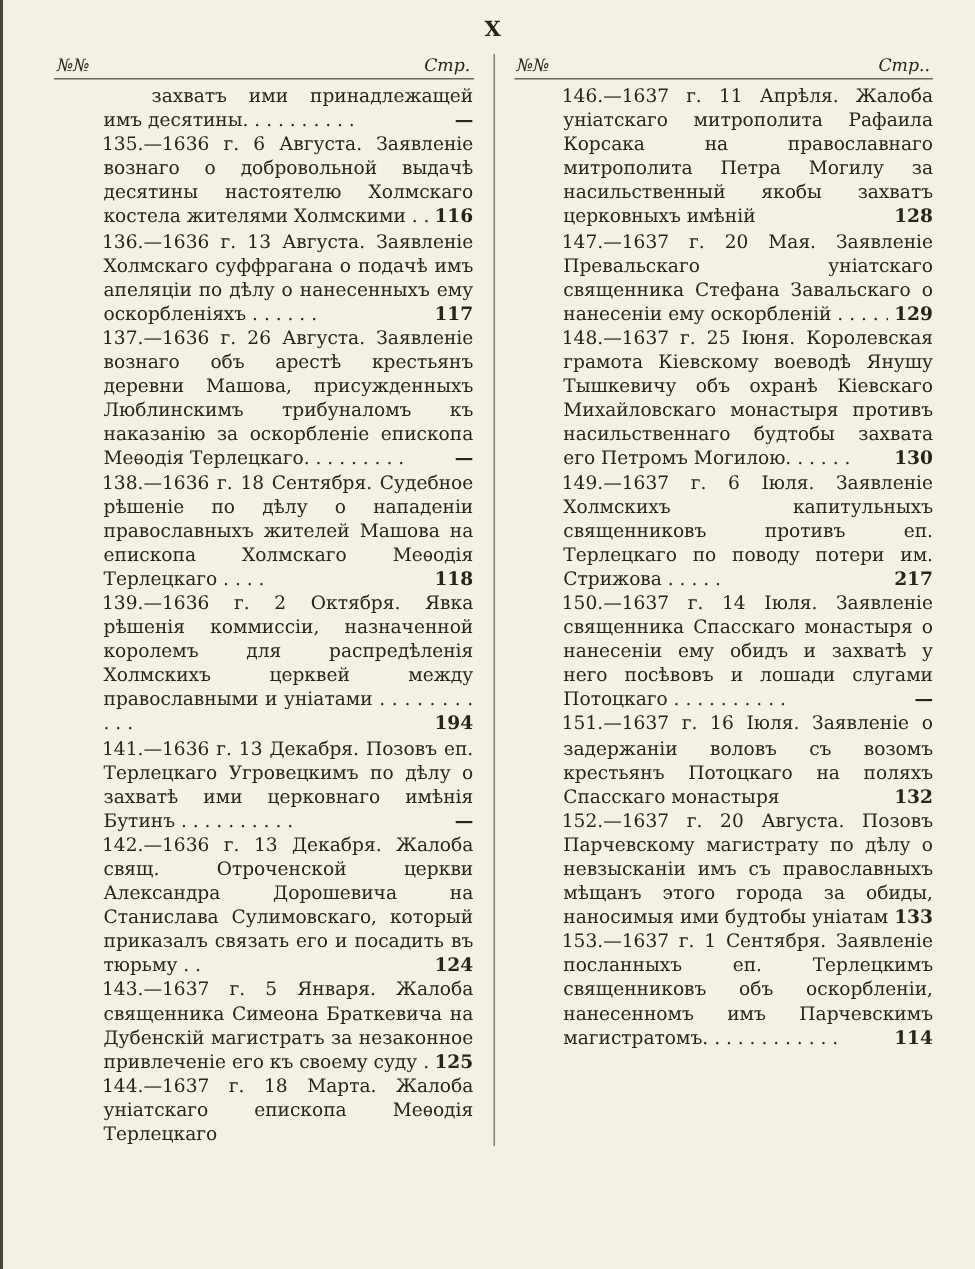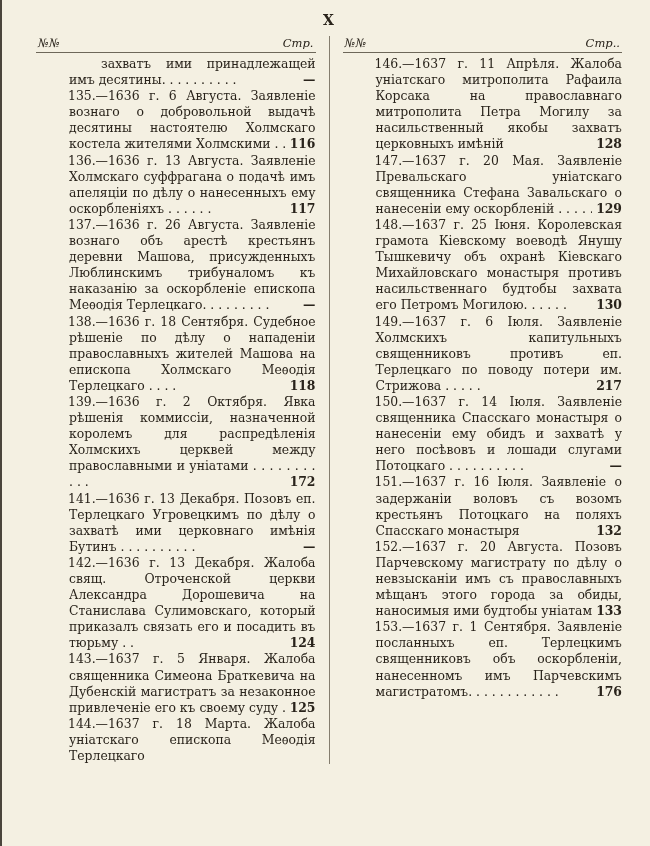--- a/index.html
+++ b/index.html
@@ -82,37 +82,37 @@
       <div class="col-header">
         <span>№№</span>
         <span>Стр.</span>
       </div>
       <div class="entries">
           <div class="entry cont"><span class="entry-num"></span><span class="entry-text">захватъ ими принадлежащей имъ десятины. .  .  .  .  .  .  .  .  .</span><span class="entry-page">—</span></div>
           <div class="entry"><span class="entry-num">135.</span><span class="entry-text">—1636 г. 6 Августа. Заявленіе вознаго о добровольной выдачѣ десятины настоятелю Холмскаго костела жителями Холмскими .  .  .  .  .</span><span class="entry-page">116</span></div>
           <div class="entry"><span class="entry-num">136.</span><span class="entry-text">—1636 г. 13 Августа. Заявленіе Холмскаго суффрагана о подачѣ имъ апеляціи по дѣлу о нанесенныхъ ему оскорбленіяхъ .  .  .  .  .  .</span><span class="entry-page">117</span></div>
           <div class="entry"><span class="entry-num">137.</span><span class="entry-text">—1636 г. 26 Августа. Заявленіе вознаго объ арестѣ крестьянъ деревни Машова, присужденныхъ Люблинскимъ трибуналомъ къ наказанію за оскорбленіе епископа Меѳодія Терлецкаго. .  .  .  .  .  .  .  .</span><span class="entry-page">—</span></div>
           <div class="entry"><span class="entry-num">138.</span><span class="entry-text">—1636 г. 18 Сентября. Судебное рѣшеніе по дѣлу о нападеніи православныхъ жителей Машова на епископа Холмскаго Меѳодія Терлецкаго .  .  .  .</span><span class="entry-page">118</span></div>
-          <div class="entry"><span class="entry-num">139.</span><span class="entry-text">—1636 г. 2 Октября. Явка рѣшенія коммиссіи, назначенной королемъ для распредѣленія Холмскихъ церквей между православными и уніатами .  .  .  .  .  .  .  .  .  .  .</span><span class="entry-page">172</span></div>
+          <div class="entry"><span class="entry-num">139.</span><span class="entry-text">—1636 г. 2 Октября. Явка рѣшенія коммиссіи, назначенной королемъ для распредѣленія Холмскихъ церквей между православными и уніатами .  .  .  .  .  .  .  .  .  .  .</span><span class="entry-page">194</span></div>
           <div class="entry"><span class="entry-num">141.</span><span class="entry-text">—1636 г. 13 Декабря. Позовъ еп. Терлецкаго Угровецкимъ по дѣлу о захватѣ ими церковнаго имѣнія Бутинъ .  .  .  .  .  .  .  .  .  .</span><span class="entry-page">—</span></div>
           <div class="entry"><span class="entry-num">142.</span><span class="entry-text">—1636 г. 13 Декабря. Жалоба свящ. Отроченской церкви Александра Дорошевича на Станислава Сулимовскаго, который приказалъ связать его и посадить въ тюрьму .  .</span><span class="entry-page">124</span></div>
           <div class="entry"><span class="entry-num">143.</span><span class="entry-text">—1637 г. 5 Января. Жалоба священника Симеона Браткевича на Дубенскій магистратъ за незаконное привлеченіе его къ своему суду .  .</span><span class="entry-page">125</span></div>
           <div class="entry"><span class="entry-num">144.</span><span class="entry-text">—1637 г. 18 Марта. Жалоба уніатскаго епископа Меѳодія Терлецкаго</span><span class="entry-page"></span></div>
         </div>
     </div>
     <div class="col col-right">
       <div class="col-header">
         <span>№№</span>
         <span>Стр..</span>
       </div>
       <div class="entries">
           <div class="entry"><span class="entry-num">146.</span><span class="entry-text">—1637 г. 11 Апрѣля. Жалоба уніатскаго митрополита Рафаила Корсака на православнаго митрополита Петра Могилу за насильственный якобы захватъ церковныхъ имѣній</span><span class="entry-page">128</span></div>
           <div class="entry"><span class="entry-num">147.</span><span class="entry-text">—1637 г. 20 Мая. Заявленіе Превальскаго уніатскаго священника Стефана Завальскаго о нанесеніи ему оскорбленій .  .  .  .  .</span><span class="entry-page">129</span></div>
           <div class="entry"><span class="entry-num">148.</span><span class="entry-text">—1637 г. 25 Іюня. Королевская грамота Кіевскому воеводѣ Янушу Тышкевичу объ охранѣ Кіевскаго Михайловскаго монастыря противъ насильственнаго будтобы захвата его Петромъ Могилою. .  .  .  .  .</span><span class="entry-page">130</span></div>
           <div class="entry"><span class="entry-num">149.</span><span class="entry-text">—1637 г. 6 Іюля. Заявленіе Холмскихъ капитульныхъ священниковъ противъ еп. Терлецкаго по поводу потери им. Стрижова .  .  .  .  .</span><span class="entry-page">217</span></div>
           <div class="entry"><span class="entry-num">150.</span><span class="entry-text">—1637 г. 14 Іюля. Заявленіе священника Спасскаго монастыря о нанесеніи ему обидъ и захватѣ у него посѣвовъ и лошади слугами Потоцкаго .  .  .  .  .  .  .  .  .  .</span><span class="entry-page">—</span></div>
           <div class="entry"><span class="entry-num">151.</span><span class="entry-text">—1637 г. 16 Іюля. Заявленіе о задержаніи воловъ съ возомъ крестьянъ Потоцкаго на поляхъ Спасскаго монастыря</span><span class="entry-page">132</span></div>
           <div class="entry"><span class="entry-num">152.</span><span class="entry-text">—1637 г. 20 Августа. Позовъ Парчевскому магистрату по дѣлу о невзысканіи имъ съ православныхъ мѣщанъ этого города за обиды, наносимыя ими будтобы уніатамъ .  .</span><span class="entry-page">133</span></div>
-          <div class="entry"><span class="entry-num">153.</span><span class="entry-text">—1637 г. 1 Сентября. Заявленіе посланныхъ еп. Терлецкимъ священниковъ объ оскорбленіи, нанесенномъ имъ Парчевскимъ магистратомъ. .  .  .  .  .  .  .  .  .  .  .</span><span class="entry-page">176</span></div>
+          <div class="entry"><span class="entry-num">153.</span><span class="entry-text">—1637 г. 1 Сентября. Заявленіе посланныхъ еп. Терлецкимъ священниковъ объ оскорбленіи, нанесенномъ имъ Парчевскимъ магистратомъ. .  .  .  .  .  .  .  .  .  .  .</span><span class="entry-page">114</span></div>
         </div>
     </div>
   </div>
 </div>
 
 </body></html>

